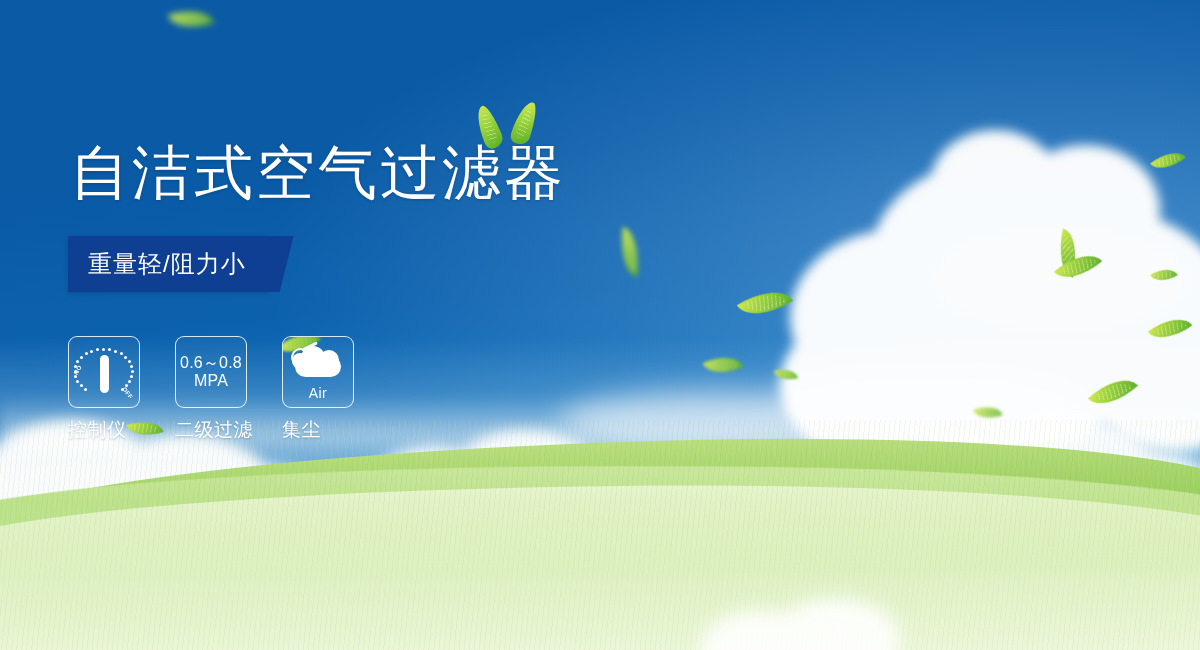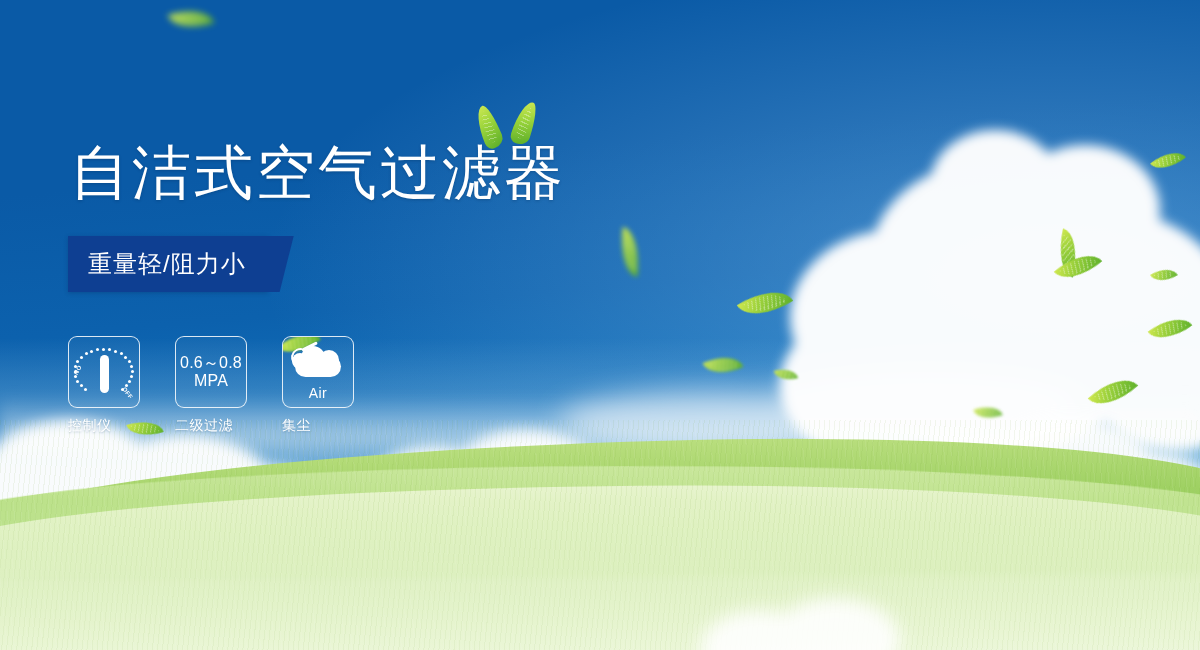--- a/index.html
+++ b/index.html
@@ -191,21 +191,21 @@
     background:rgba(255,255,255,.035);
     box-sizing:border-box;
     overflow:hidden;
   }
   .feature-text{
     font-size:16px;line-height:1.12;text-align:center;
     letter-spacing:.2px;color:#fff;white-space:nowrap;
   }
   .feature-text .l2{display:block;}
   .feature-label{
-    margin-top:9px;font-size:14px;color:#ffffff;white-space:nowrap;
+    margin-top:9px;font-size:19px;color:#ffffff;white-space:nowrap;
     letter-spacing:.5px;text-shadow:0 1px 2px rgba(10,50,95,.25);
   }
 
   
   .ico-gauge{position:relative;width:60px;height:56px;}
   .ico-gauge .needle{
     position:absolute;left:50%;top:11px;width:9px;height:38px;
     margin-left:-4.5px;background:#fff;border-radius:5px;
   }
   .ico-gauge .dot{position:absolute;width:3px;height:3px;border-radius:50%;background:#fff;}

